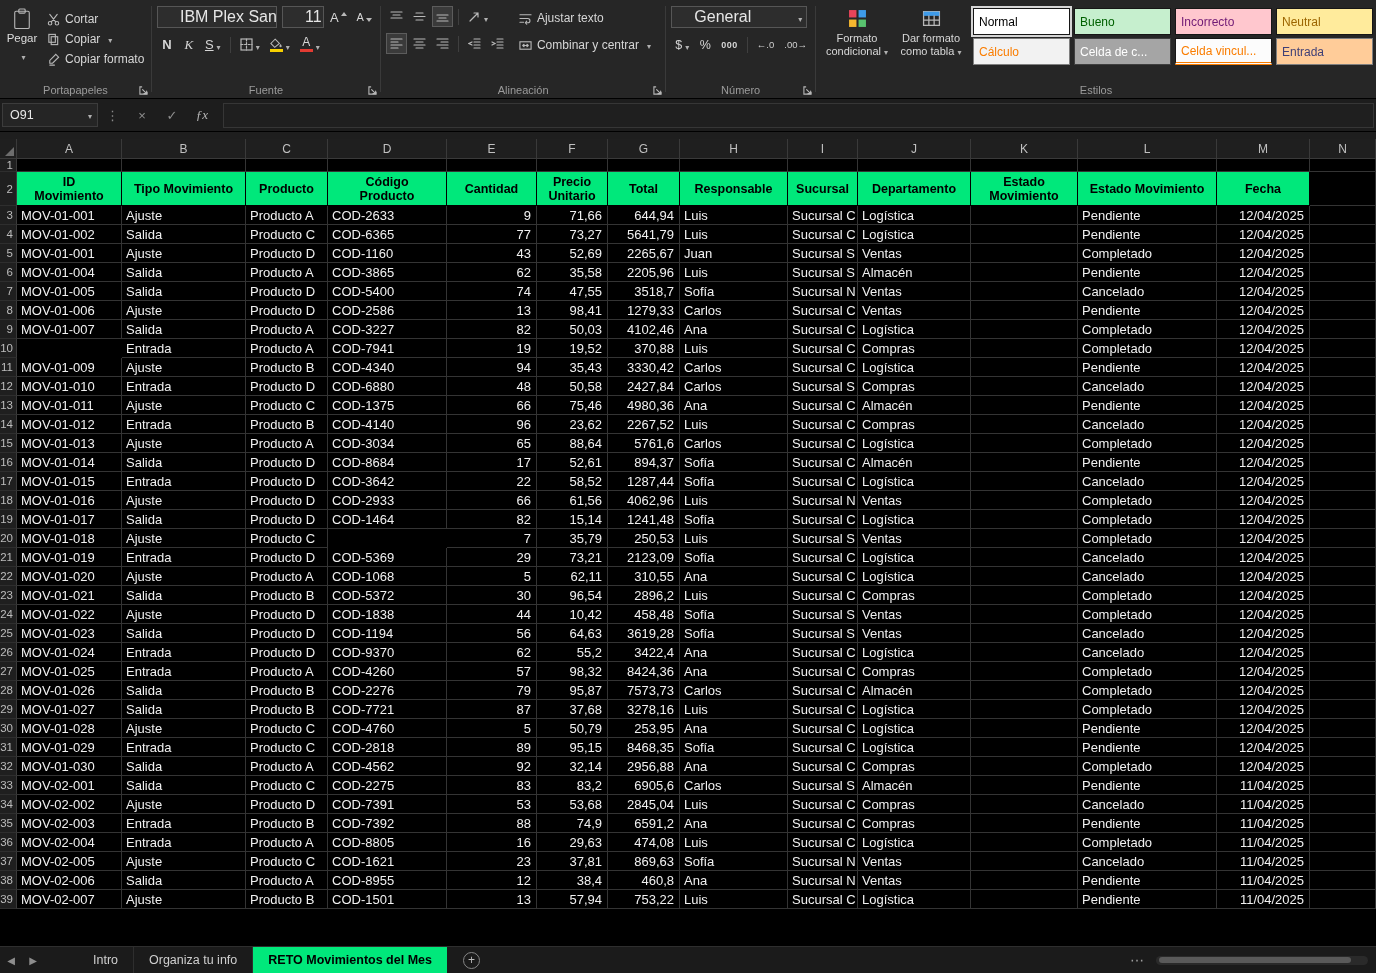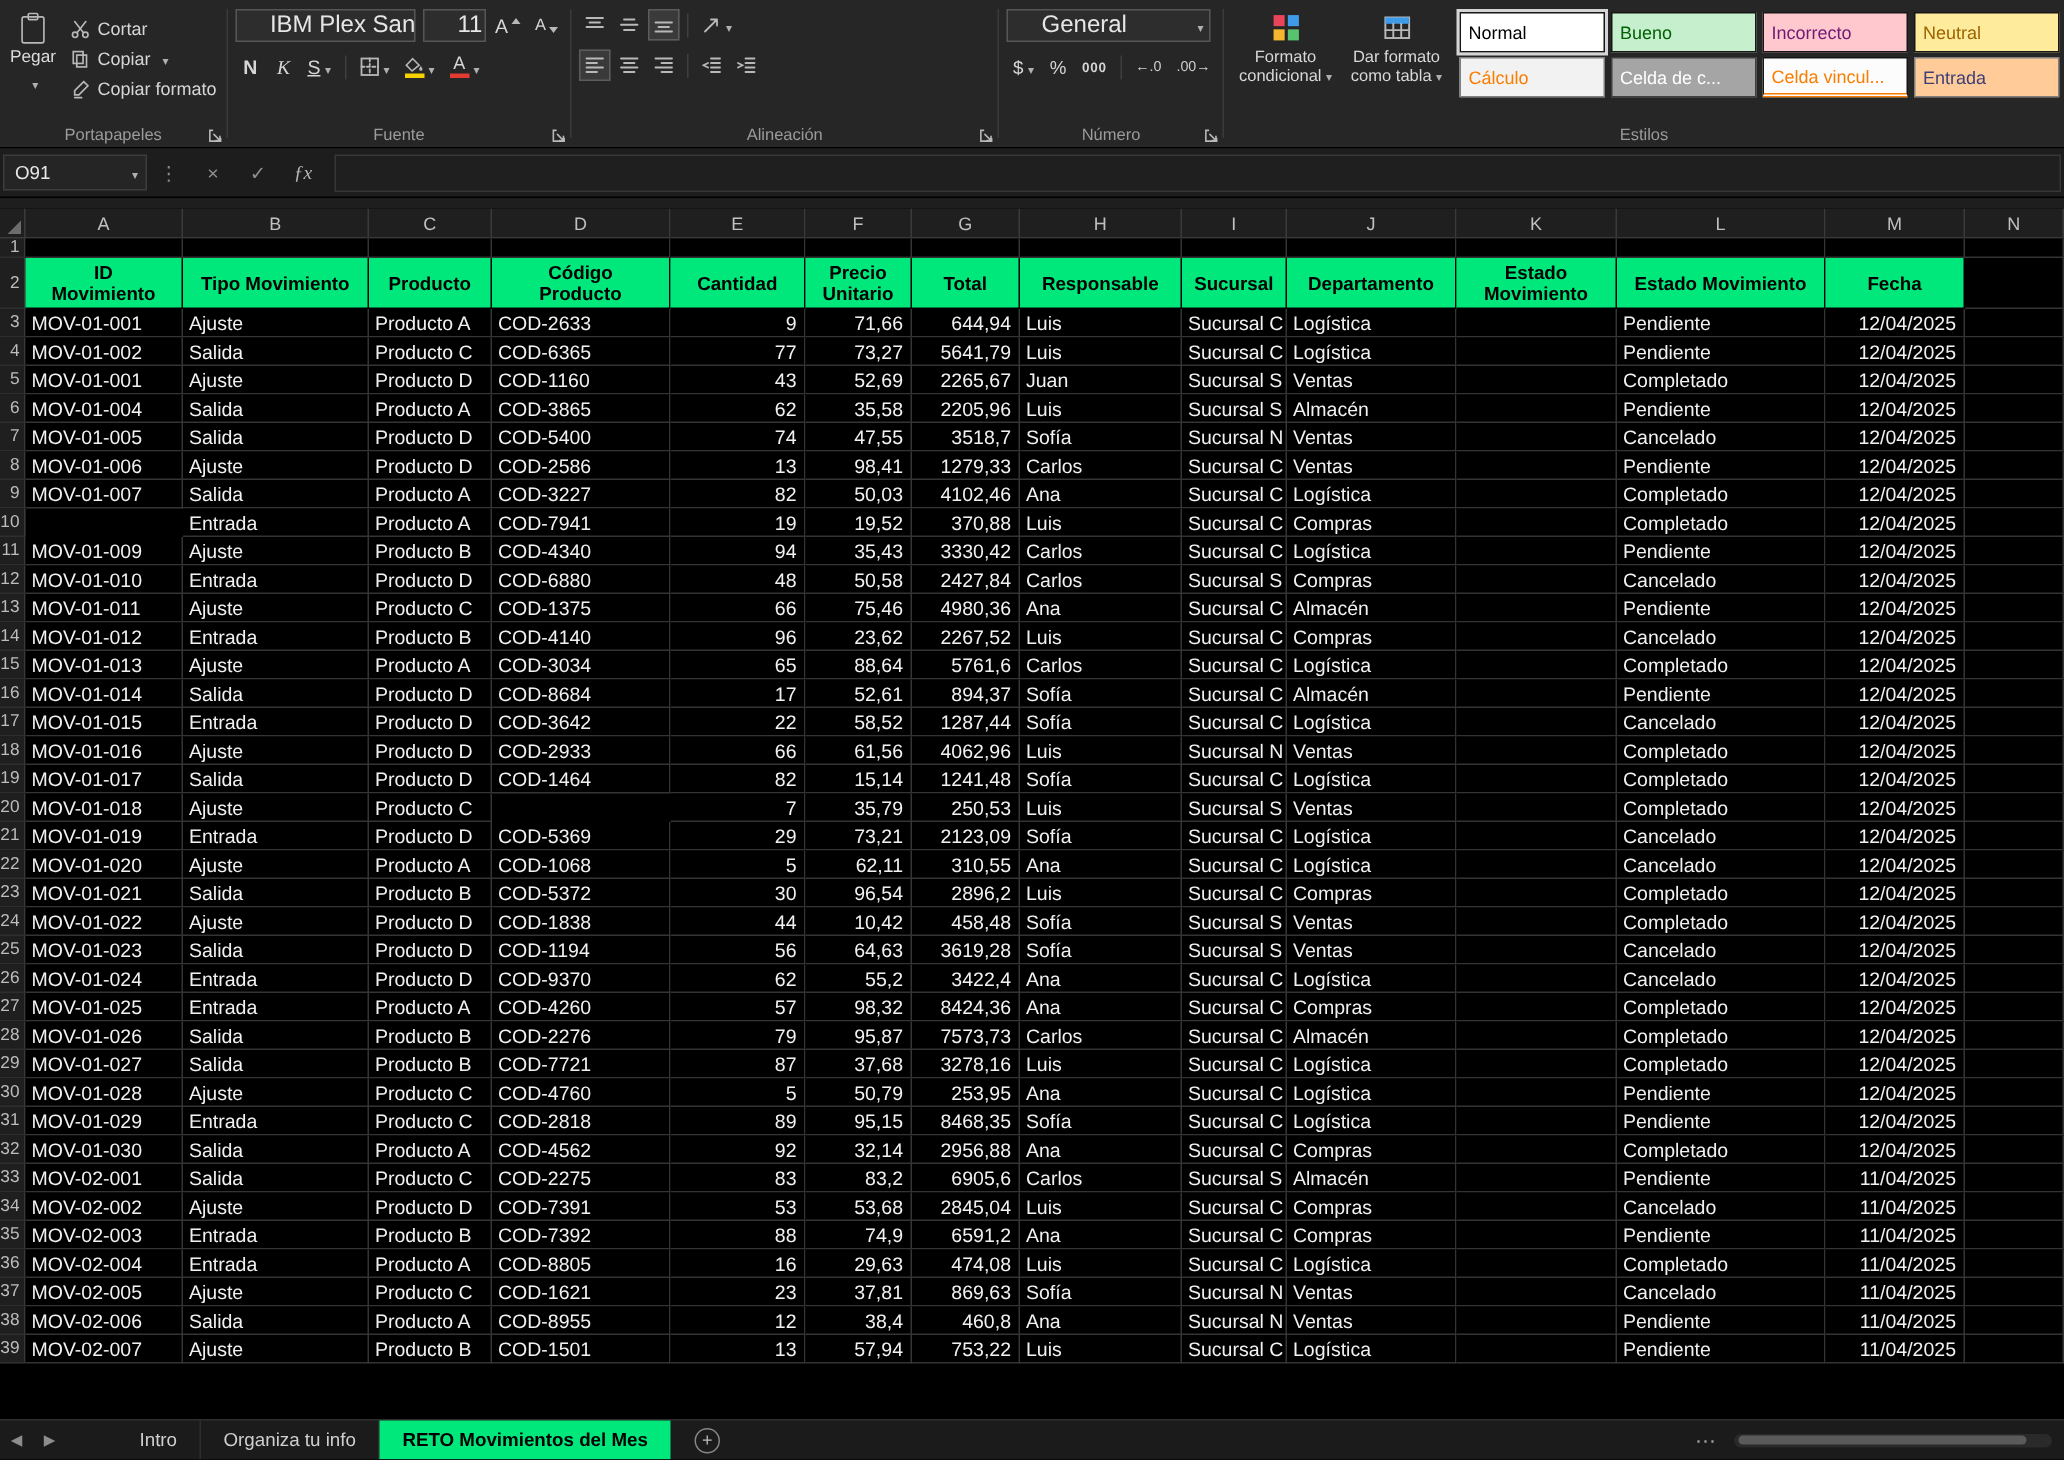--- a/index.html
+++ b/index.html
@@ -291,20 +291,37 @@
                   <path d="M6 2 h6 M6 5 h6 M6 8 h6 M6 11 h6"></path>
                   <path d="M4 5 L1 6.5 L4 8"></path>
                 </svg>
               </div>
             <div class="icbtn">
                 <svg class="sv icS" viewBox="0 0 13 13">
                   <path d="M6 2 h6 M6 5 h6 M6 8 h6 M6 11 h6"></path>
                   <path d="M1 5 L4 6.5 L1 8"></path>
                 </svg>
               </div>
+          </div>
+        </div>
+        <div class="al-right">
+          <div class="txtbtn">
+            <svg class="sv icS" viewBox="0 0 14 14">
+                <path d="M1 3 h12 M1 7 h8.5 a2.3 2.3 0 1 1 0 4.6 h-2.5 M1 11 h4"></path>
+                <path d="M8.3 9.8 L7 11.6 L8.3 13.2"></path>
+              </svg>
+            <span>Ajustar texto</span>
+          </div>
+          <div class="txtbtn">
+            <svg class="sv icS" viewBox="0 0 14 14">
+                <rect x="1" y="3" width="12" height="8"></rect>
+                <path d="M4 7 h6 M4 7 l1.5 -1.3 M4 7 l1.5 1.3 M10 7 l-1.5 -1.3 M10 7 l-1.5 1.3"></path>
+              </svg>
+            <span>Combinar y centrar</span>
+            <span class="chev"></span>
           </div>
         </div>
       </div>
       <div class="gfoot">
           <span class="glab">Alineación</span>
         </div>
       <svg class="sv launcher" viewBox="0 0 10 10">
           <path d="M3 1 H1 V9 H9 V7"></path>
           <path d="M4 4 L8.5 8.5 M8.5 8.5 V5.5 M8.5 8.5 H5.5"></path>
         </svg>

